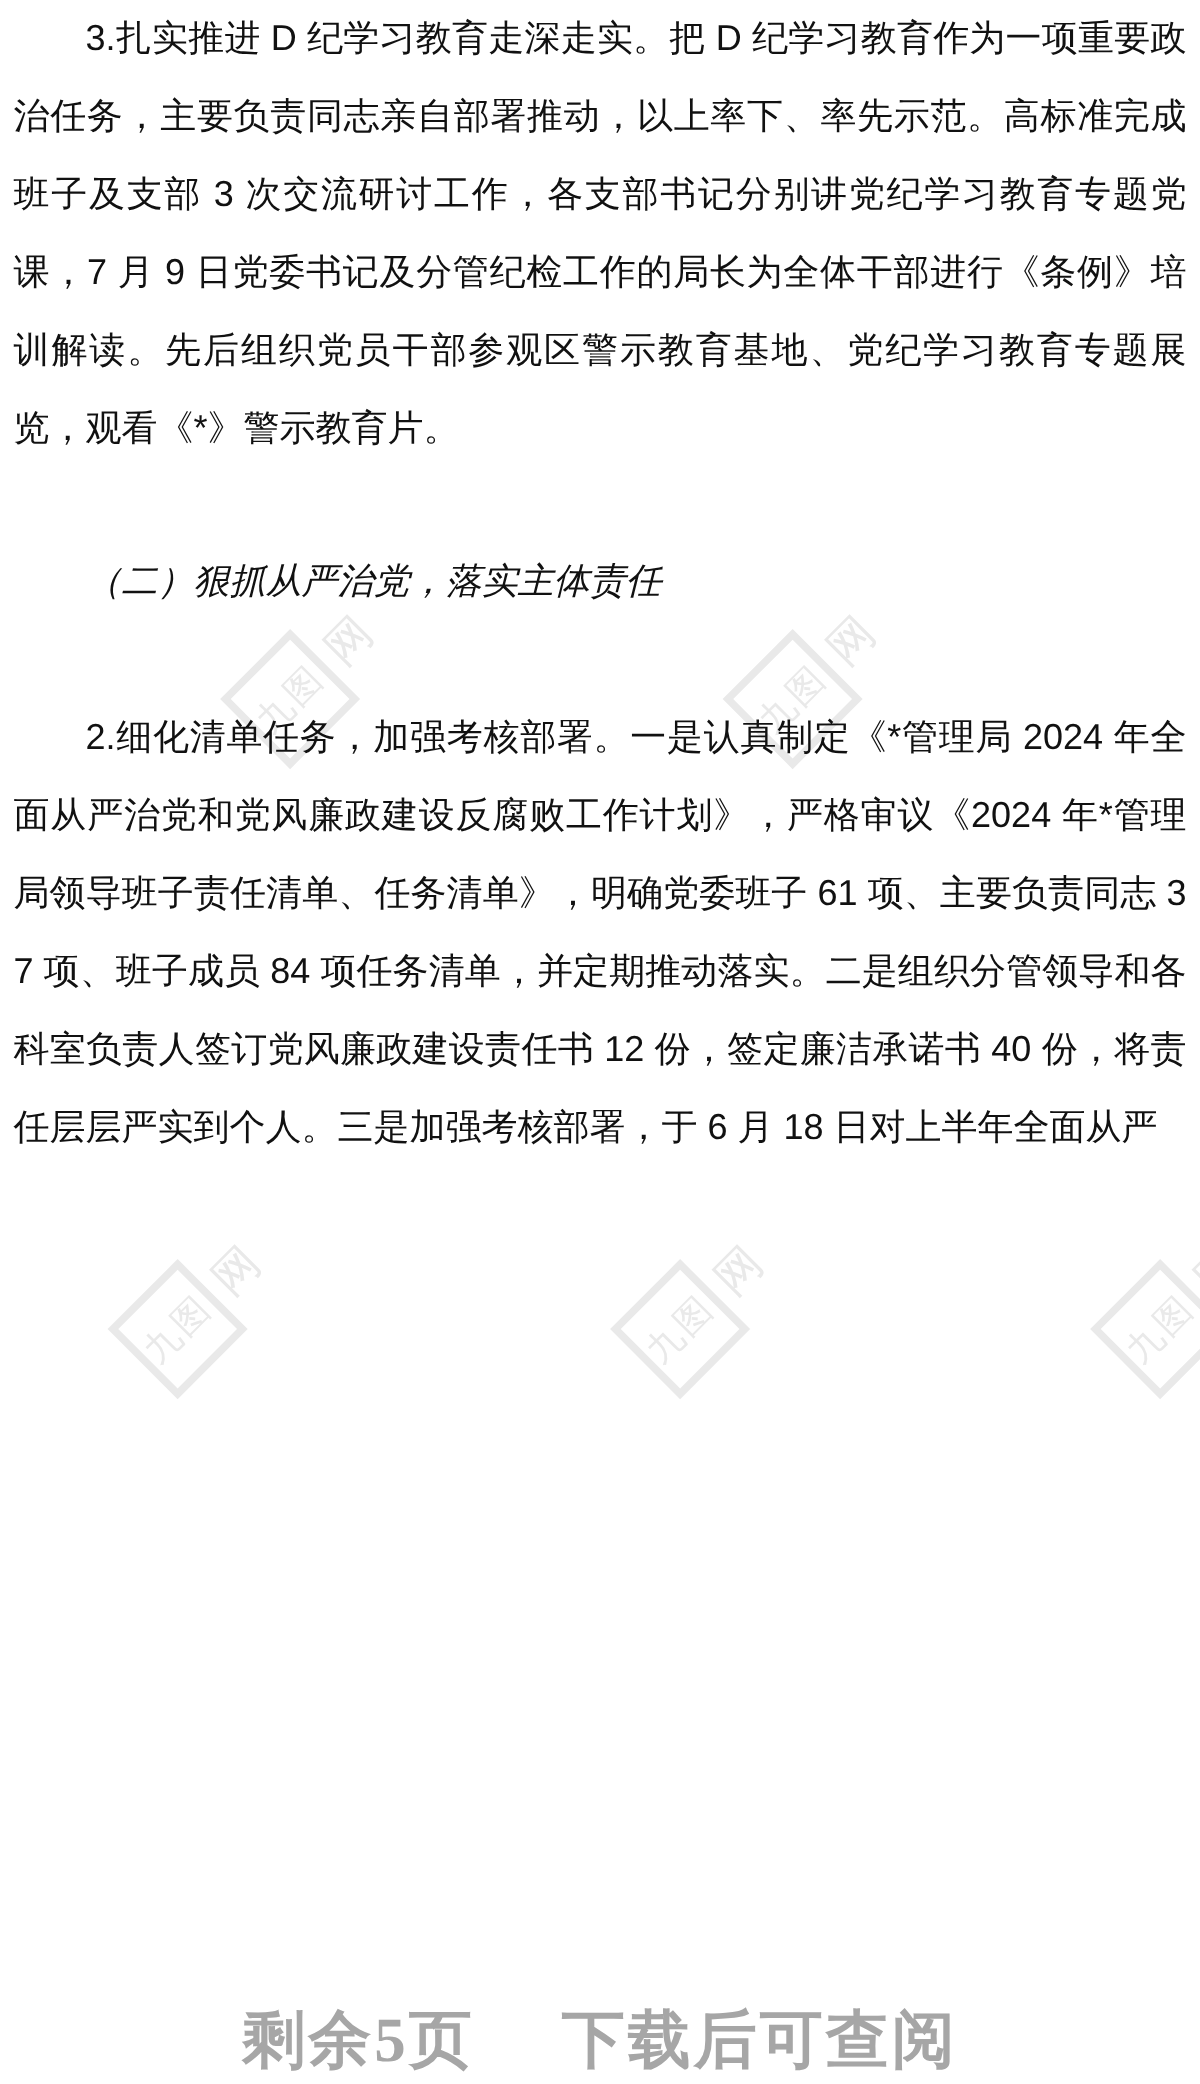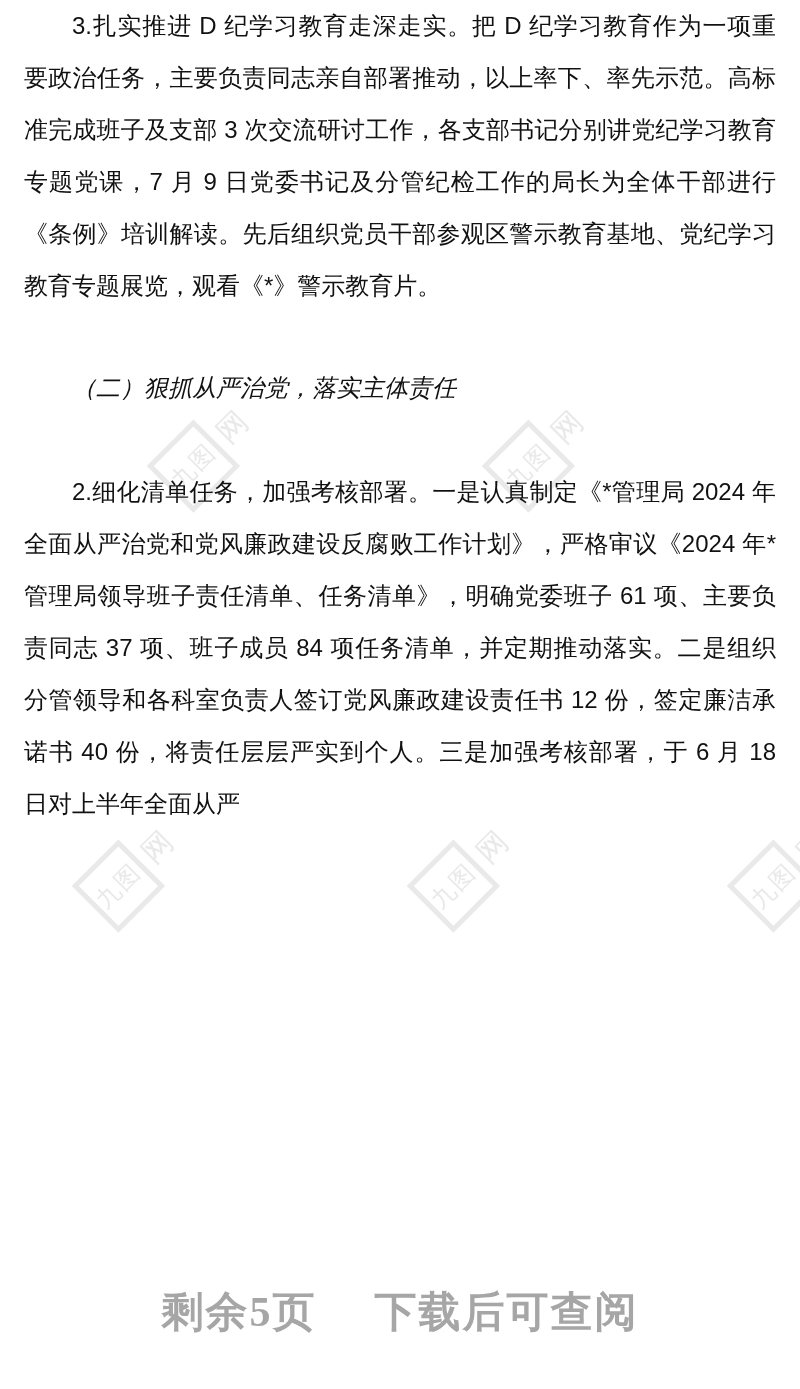--- a/index.html
+++ b/index.html
@@ -45,21 +45,21 @@
     box-sizing: content-box;
   }
   .wm-net {
     font-size: 30px;
   }
 
   
   .page {
     position: relative;
     z-index: 1;
-    padding: 0 24px;
+    padding: 0 9px;
   }
   .para {
     margin: 0;
     font-size: 24px;
     line-height: 52px;
     color: #111111;
     text-align: justify;
     text-indent: 2em;
     word-break: break-all;
   }
@@ -73,21 +73,21 @@
   .block-gap {
     margin-top: 52px;
   }
 
   
   .banner {
     position: absolute;
     z-index: 1;
     left: 0;
     right: 0;
-    top: 1284px;
+    top: 1332px;
     text-align: center;
     font-family: "Liberation Serif", "DejaVu Serif", serif;
     font-weight: bold;
     font-size: 42px;
     color: #a6a6a6;
     letter-spacing: 2px;
     white-space: nowrap;
   }
   .banner-gap {
     display: inline-block;

